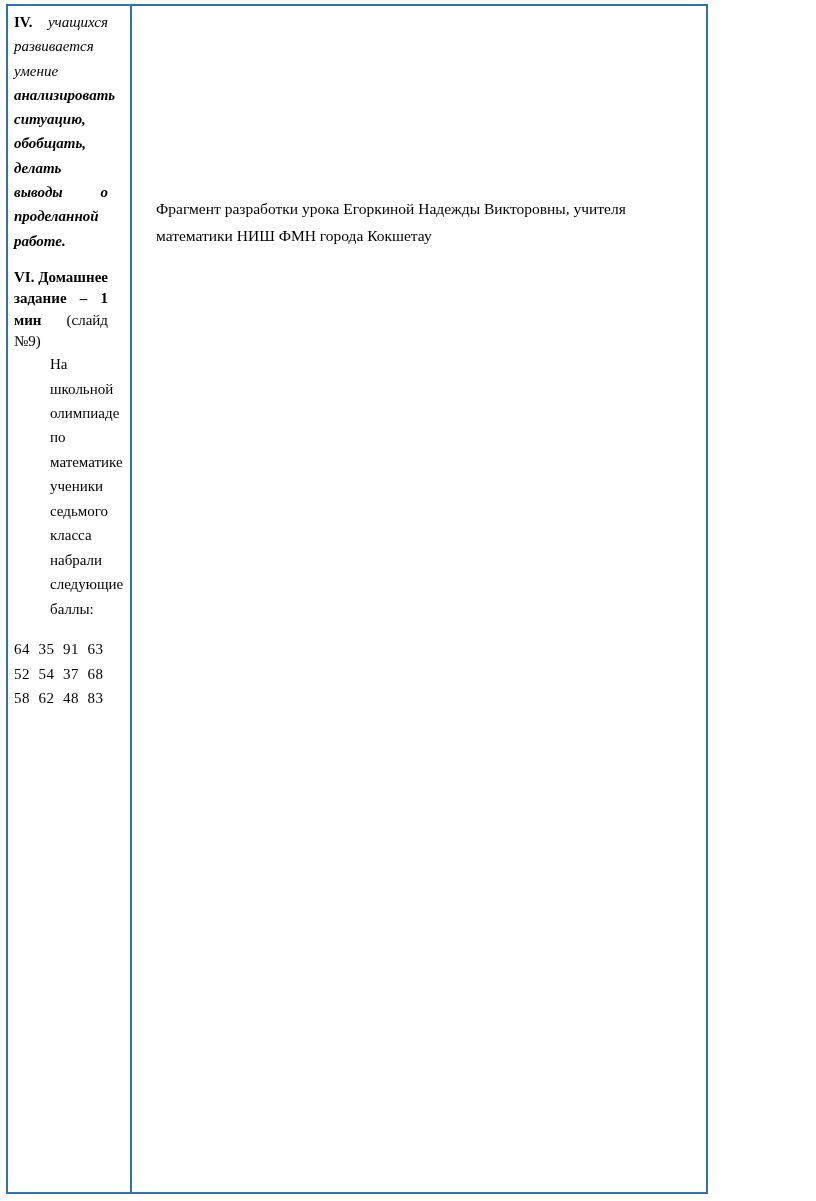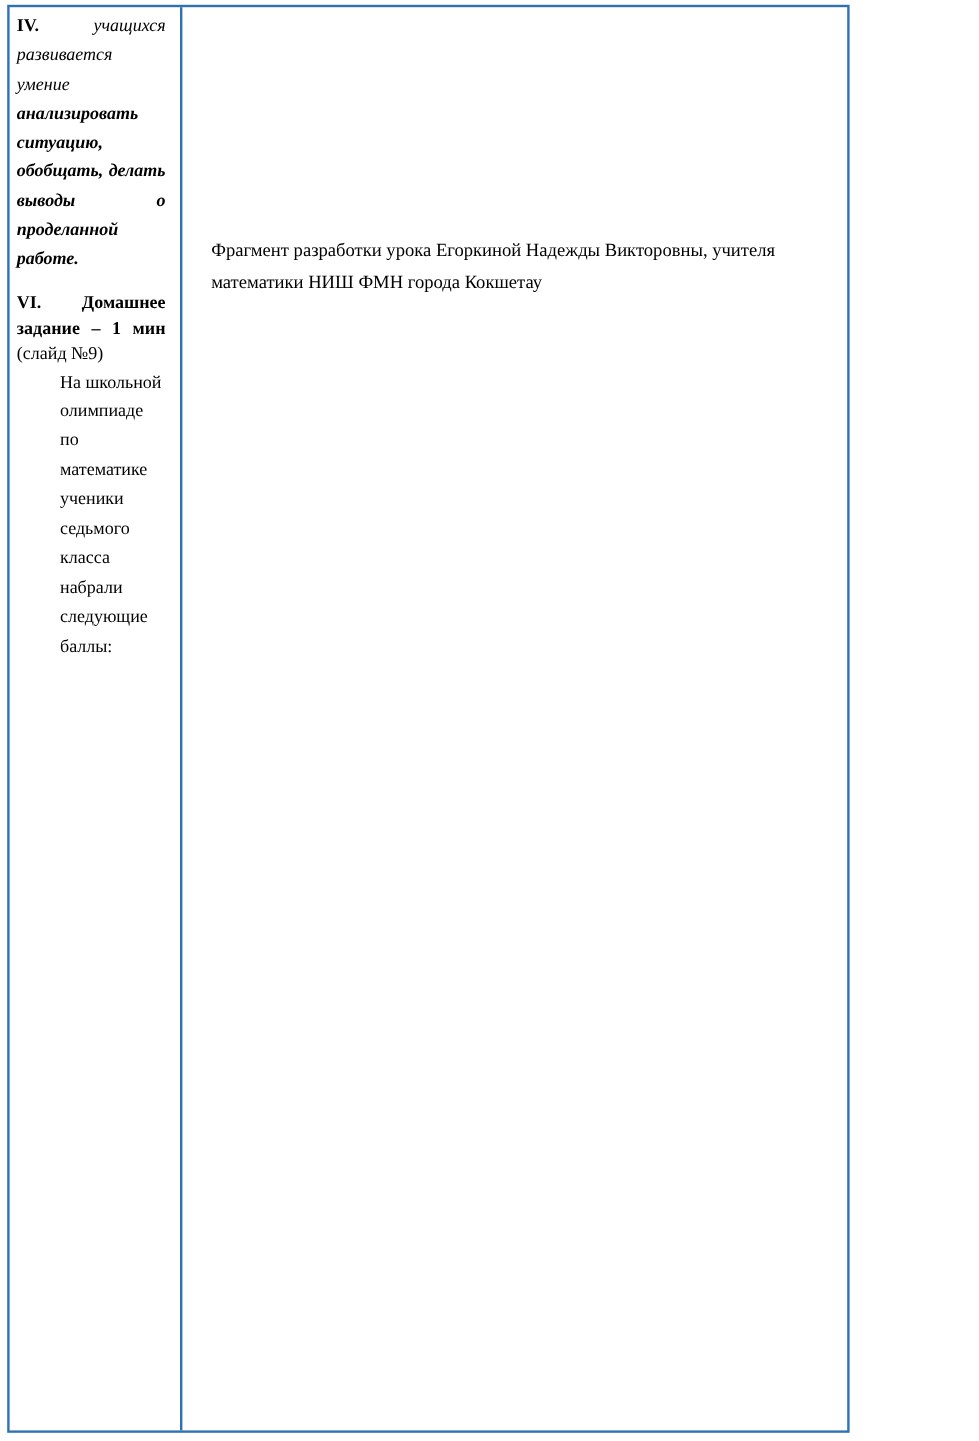--- a/index.html
+++ b/index.html
@@ -22,24 +22,24 @@
     position: absolute;
     left: 6px;
     top: 4px;
     width: 702px;
     height: 1190px;
     border: 2px solid #2f72b4;
     box-sizing: border-box;
     display: flex;
   }
   .col-left {
-    width: 144px;
+    width: 124px;
     box-sizing: border-box;
     border-right: 2px solid #2f72b4;
-    padding: 4px 12px 4px 6px;
+    padding: 4px 22px 4px 6px;
     overflow: hidden;
   }
   .col-right {
     flex: 1;
     box-sizing: border-box;
     padding: 190px 10px 4px 10px;
     overflow: hidden;
     margin-left: 14px;
   }
   p {
@@ -122,20 +122,25 @@
 
       <p class="p-homework">
         <span class="hw-num">VI.</span>
         <span class="hw-title">Домашнее задание – 1 мин</span>
         <span class="hw-slide">(слайд №9)</span>
       </p>
 
 
       <p class="p-task">На школьной олимпиаде по математике ученики седьмого класса набрали следующие баллы:</p>
 
+      <div class="scores">
+        <div class="scores-row">64  35  91  63</div>
+        <div class="scores-row">52  54  37  68</div>
+        <div class="scores-row">58  62  48  83</div>
+      </div>
 
     </div>
 
     <div class="col-right">
       <p class="p-right">Фрагмент разработки урока Егоркиной Надежды Викторовны, учителя математики НИШ ФМН города Кокшетау</p>
     </div>
 
   </div>
 
 </div>

